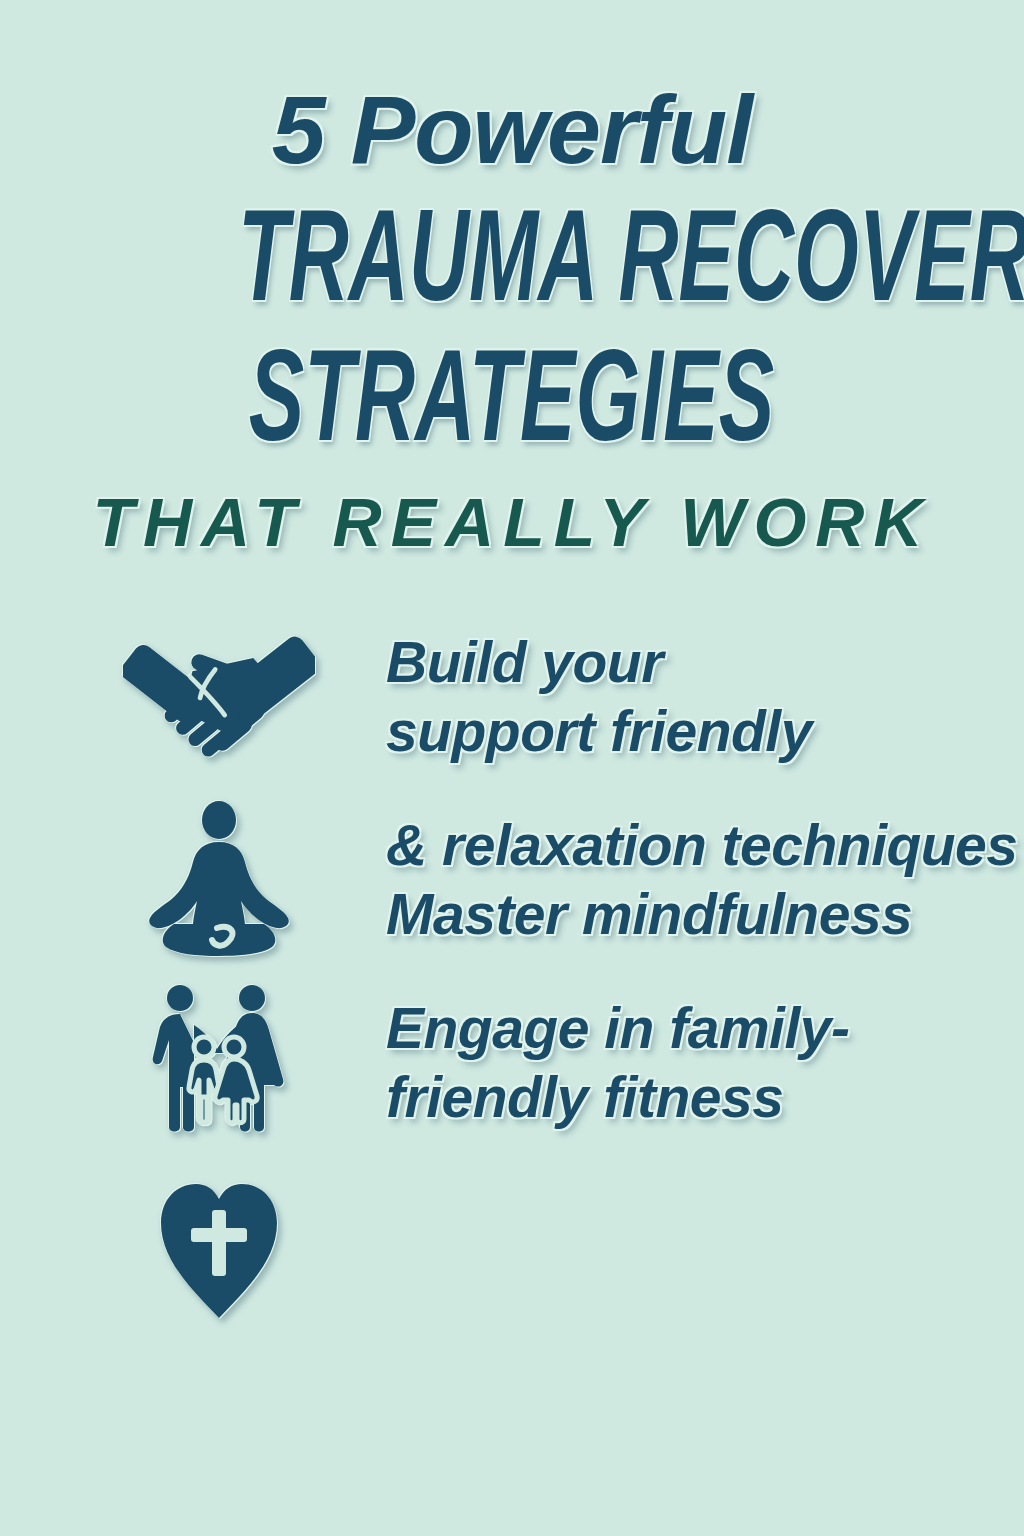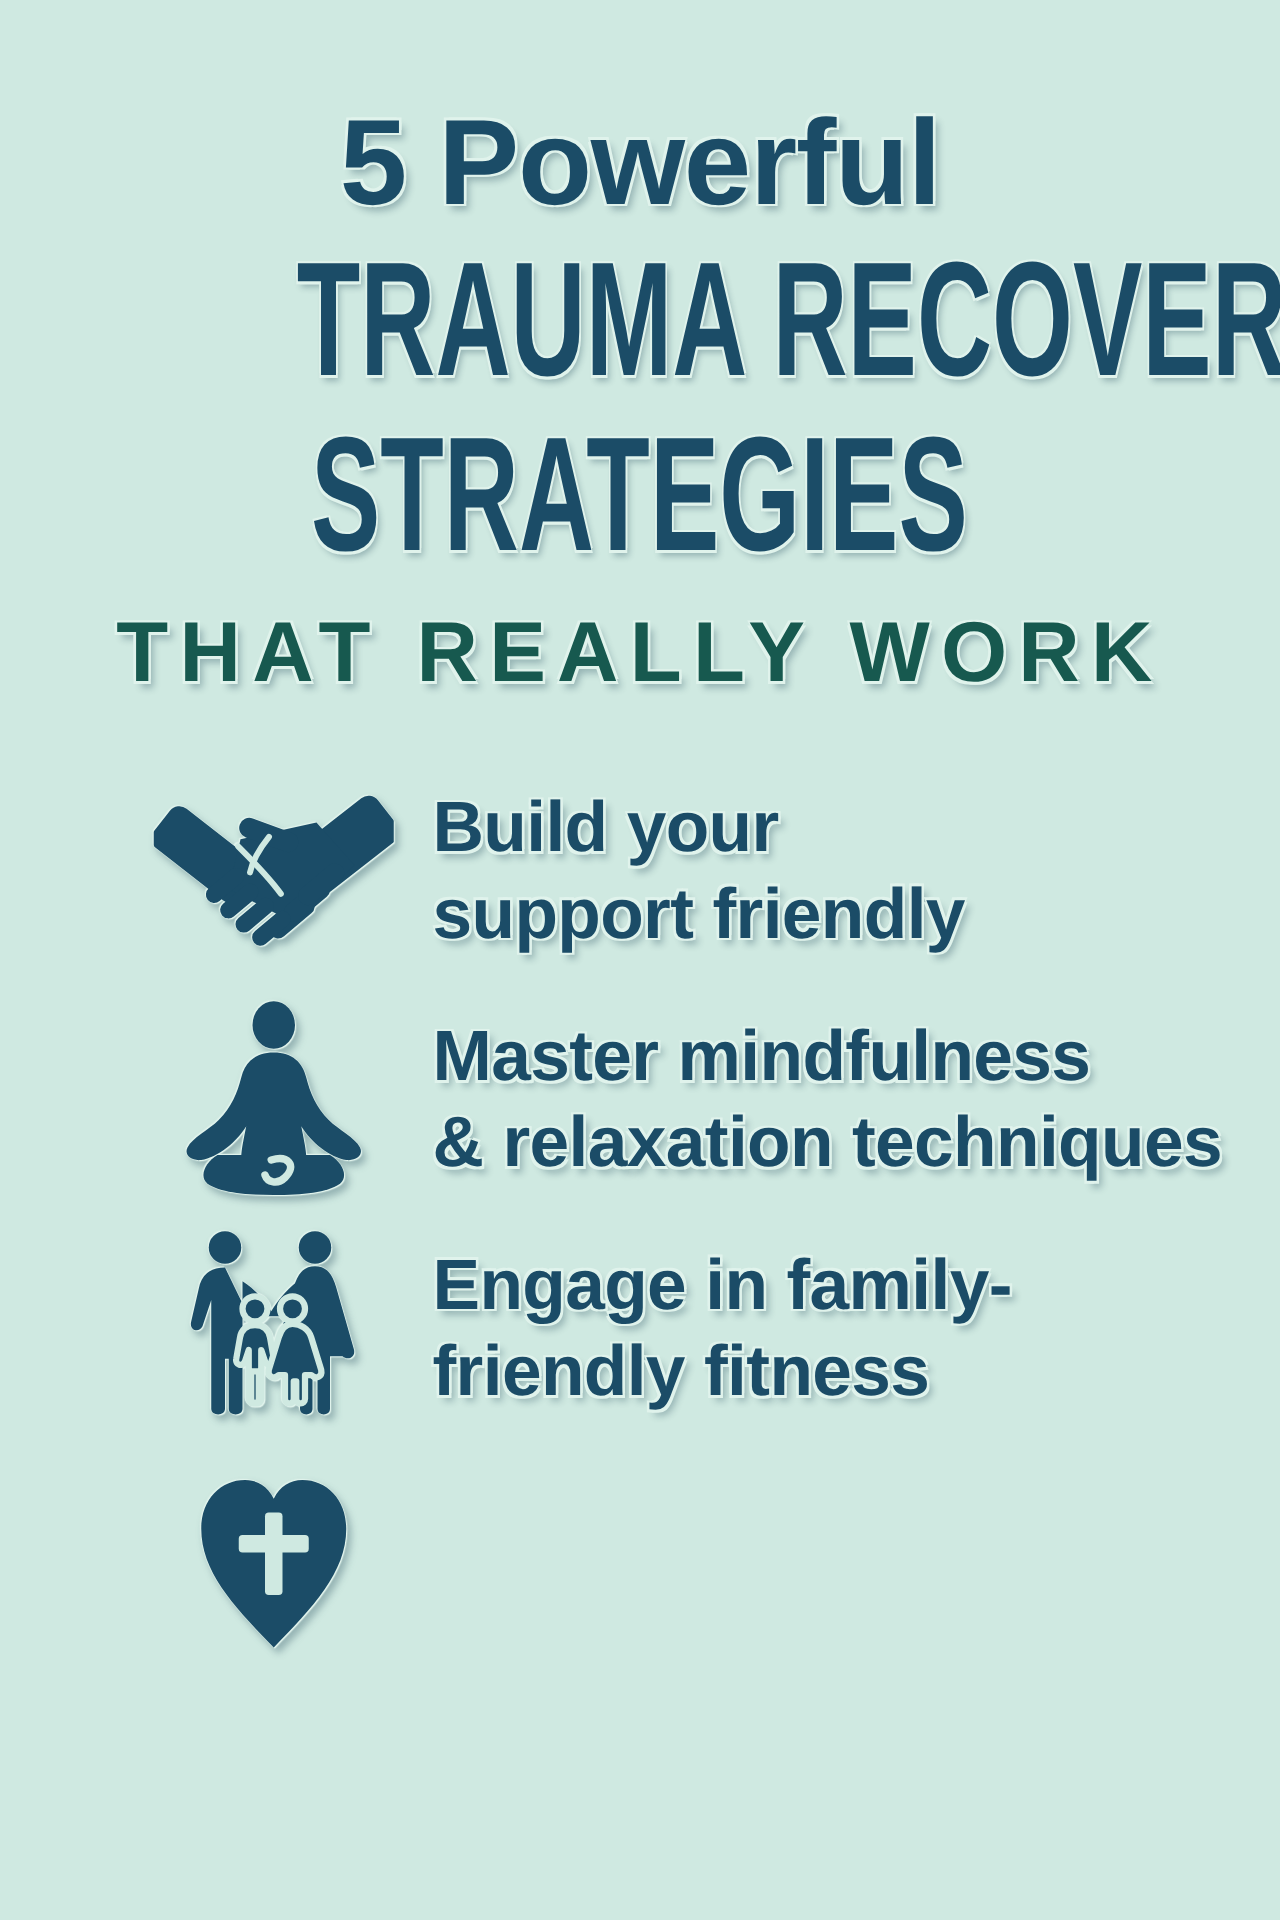--- a/index.html
+++ b/index.html
@@ -10,21 +10,21 @@
     --shadow:rgba(16,55,75,.30);
   }
   html,body{margin:0;padding:0;}
   body{
     width:1024px;height:1536px;
     background:var(--bg);
     overflow:hidden;
     font-family:"Liberation Sans","DejaVu Sans",sans-serif;
     -webkit-font-smoothing:antialiased;
   }
-  .poster{width:1024px;height:1499px;position:relative;}
+  .poster{width:1024px;height:1499px;position:relative;font-style:italic;}
 
   .halo-text{
     text-shadow:
       -2px -2px 0 var(--halo), 2px -2px 0 var(--halo),
       -2px  2px 0 var(--halo), 2px  2px 0 var(--halo),
       4px 5px 6px var(--shadow);
   }
 
   .title-sm{
     margin:0;padding-top:76px;
@@ -52,21 +52,21 @@
     font-size:68px;line-height:64px;
     font-weight:700;color:var(--green);
     letter-spacing:9px;
   }
 
   .strategy-list{
     margin:62px 0 0 118px;
   }
   .strategy-row{
     display:flex;align-items:center;
-    height:162px;margin-bottom:21px;
+    height:162px;margin-bottom:21px;gap:40px;
   }
   .icon-box{
     width:202px;height:162px;
     display:flex;align-items:center;justify-content:center;
     flex:0 0 202px;
   }
   .icon-box svg{
     filter:
       drop-shadow(-1px -1px 0 var(--halo))
       drop-shadow(1px 1px 0 var(--halo))
@@ -145,22 +145,22 @@
             <path d="M30 124
                      C20 130 15 141 22 147
                      C32 154 52 156 75 156
                      C98 156 118 154 128 147
                      C135 141 130 130 120 124 Z"></path>
           </g>
           <path d="M73 128 C86 124 94 132 84 142 C78 148 70 146 68 140" stroke="#cfe9e1" stroke-width="6" fill="none" stroke-linecap="round"></path>
         </svg>
       </div>
       <div class="strategy-text halo-text">
+        <div>&amp; relaxation techniques</div>
         <div>Master mindfulness</div>
-        <div>&amp; relaxation techniques</div>
       </div>
     </div>
 
     <div class="strategy-row">
       <div class="icon-box">
         <svg width="152" height="160" viewBox="0 0 150 160">
           <g fill="#1b4c67">
 
             <circle cx="36" cy="15" r="13"></circle>
             <path d="M36 31

